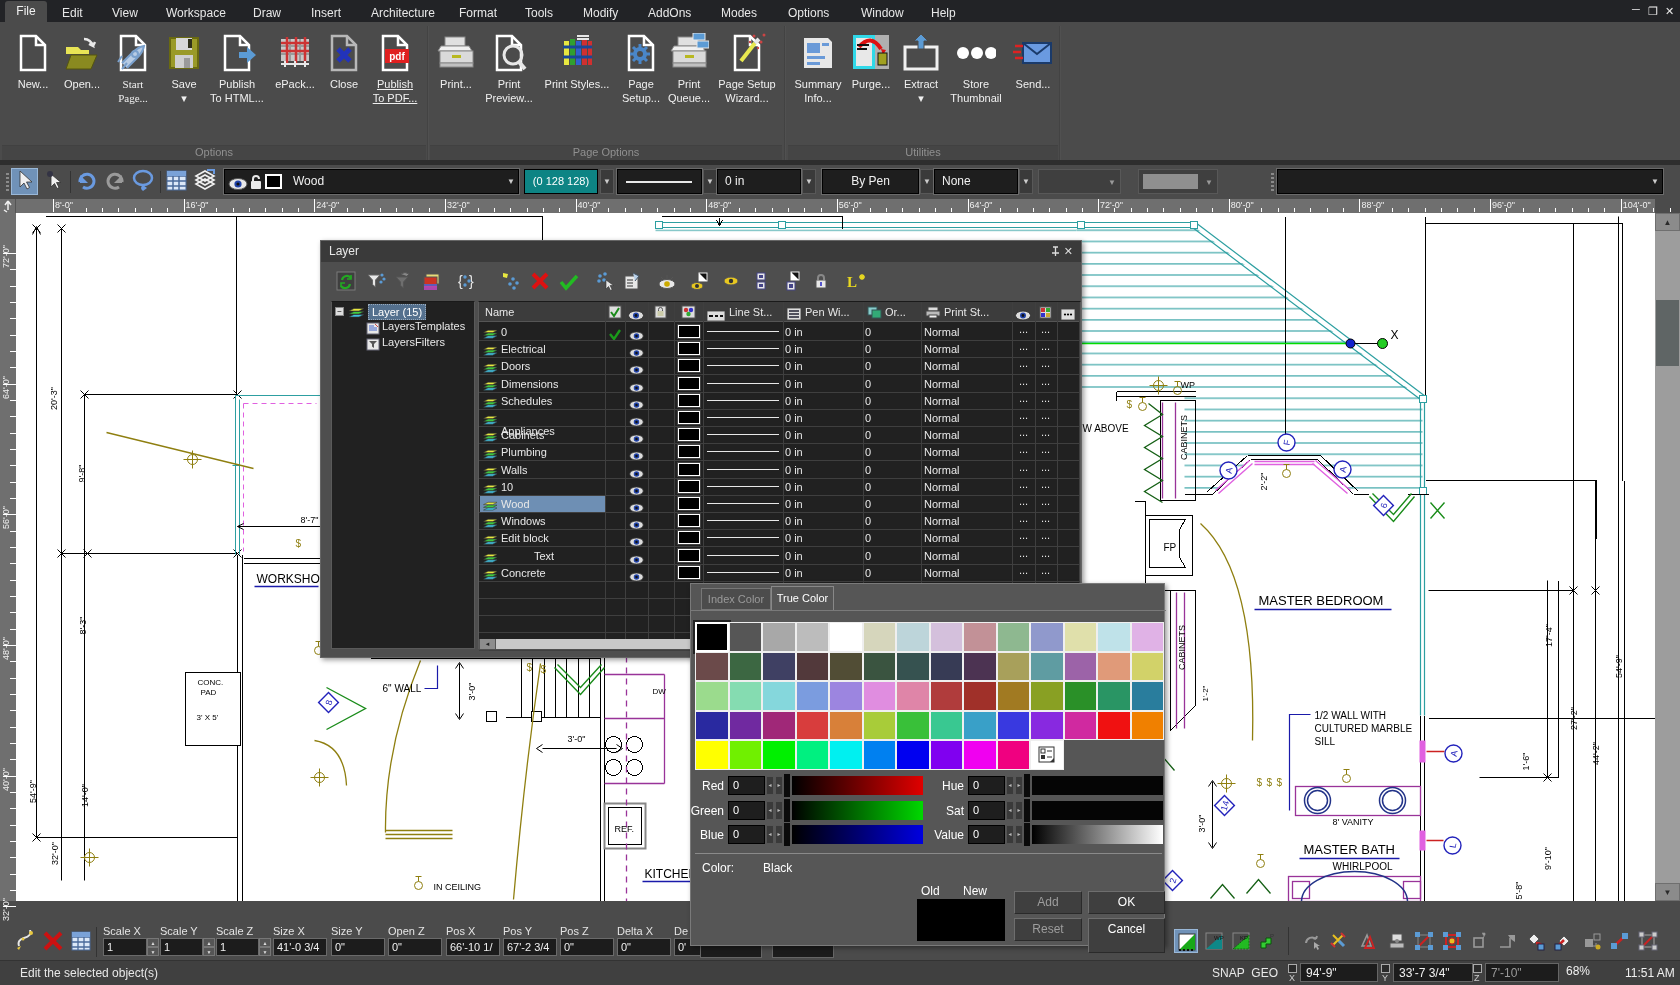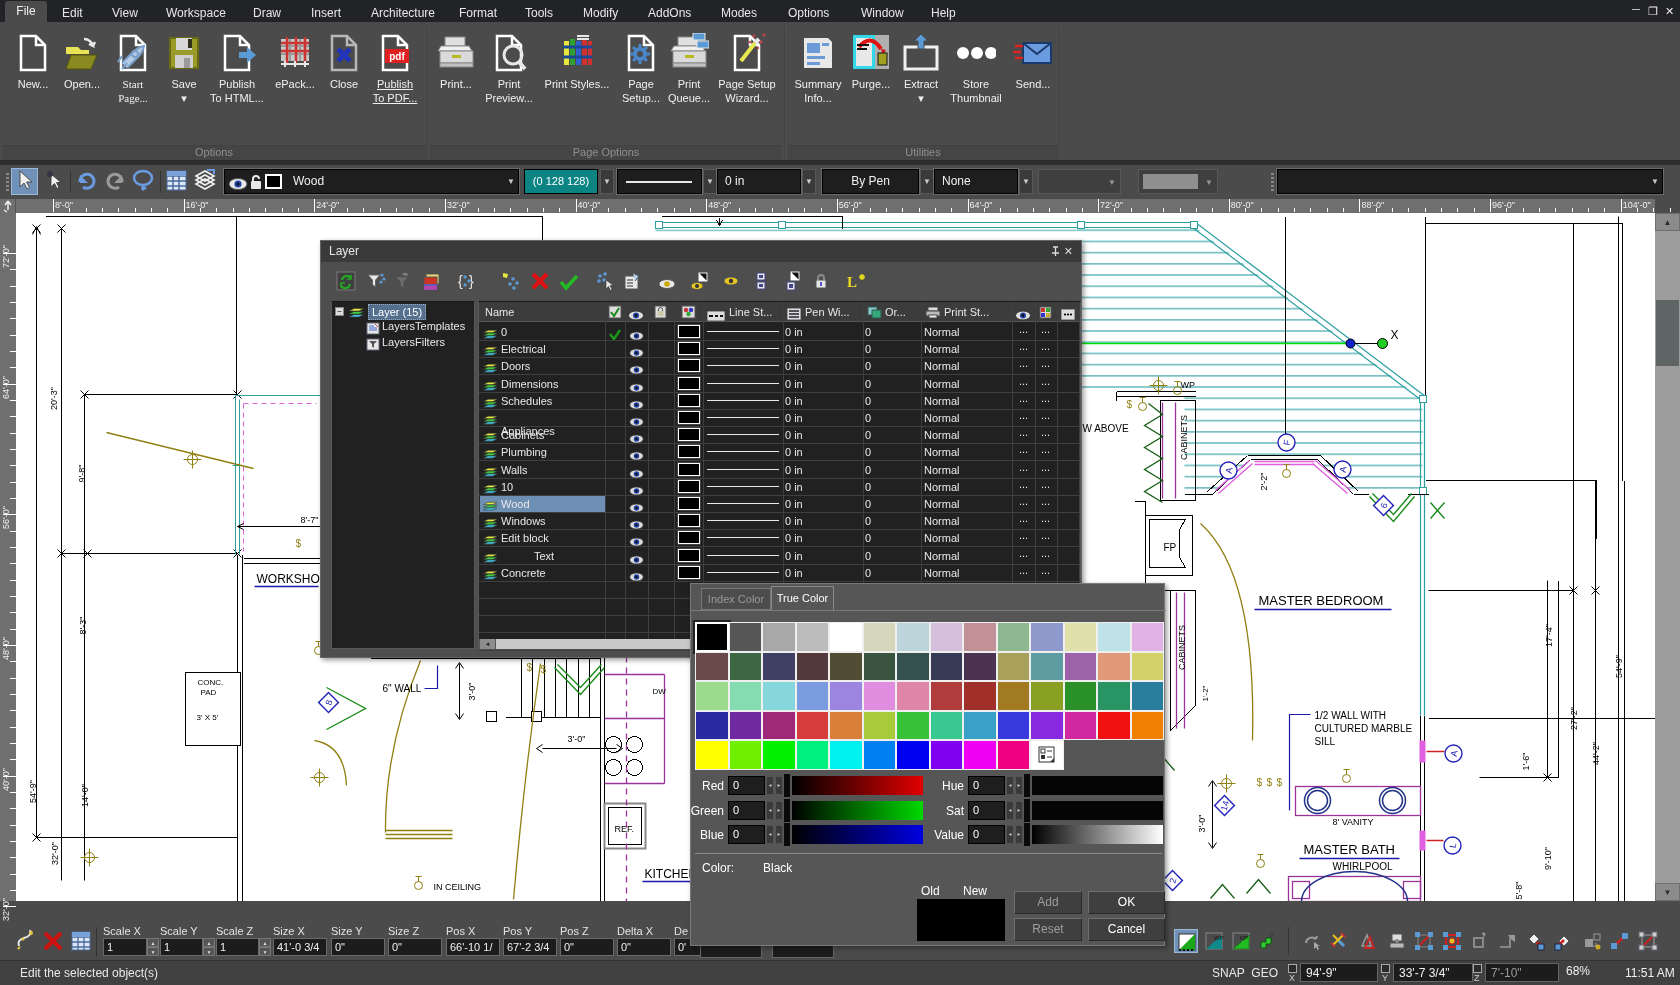--- a/index.html
+++ b/index.html
@@ -493,21 +493,21 @@
       <div class="abs" style="left:203px;top:15px;width:12px;height:9px;background:#555;border:1px solid #777;color:#ddd;font-size:5px;text-align:center;line-height:8px;">▲</div>
       <div class="abs" style="left:203px;top:24px;width:12px;height:9px;background:#555;border:1px solid #777;color:#ddd;font-size:5px;text-align:center;line-height:8px;">▼</div>
       <div class="clabel" style="left:216px;">Scale Z</div>
       <div class="cfield" style="left:216px;width:43px;">1</div>
       <div class="abs" style="left:259px;top:15px;width:12px;height:9px;background:#555;border:1px solid #777;color:#ddd;font-size:5px;text-align:center;line-height:8px;">▲</div>
       <div class="abs" style="left:259px;top:24px;width:12px;height:9px;background:#555;border:1px solid #777;color:#ddd;font-size:5px;text-align:center;line-height:8px;">▼</div>
       <div class="clabel" style="left:273px;">Size X</div>
       <div class="cfield" style="left:273px;width:54px;">41'-0 3/4</div>
       <div class="clabel" style="left:331px;">Size Y</div>
       <div class="cfield" style="left:331px;width:54px;">0"</div>
-      <div class="clabel" style="left:388px;">Size Z</div>
+      <div class="clabel" style="left:388px;">Open Z</div>
       <div class="cfield" style="left:388px;width:54px;">0"</div>
       <div class="clabel" style="left:446px;">Pos X</div>
       <div class="cfield" style="left:446px;width:54px;">66'-10 1/</div>
       <div class="clabel" style="left:503px;">Pos Y</div>
       <div class="cfield" style="left:503px;width:54px;">67'-2 3/4</div>
       <div class="clabel" style="left:560px;">Pos Z</div>
       <div class="cfield" style="left:560px;width:54px;">0"</div>
       <div class="clabel" style="left:617px;">Delta X</div>
       <div class="cfield" style="left:617px;width:54px;">0"</div>
       <div class="clabel" style="left:674px;">De</div>
@@ -1551,14 +1551,14 @@
       <div class="abs" style="left:341px;top:241px;width:131px;height:19px;background:linear-gradient(to right,#000,#fff);"></div>
 <div class="abs" style="left:4px;top:269px;width:467px;height:1px;background:#8a8a8a;"></div>
 <div class="abs" style="left:11px;top:277px;color:#fff;font-size:12px;">Color:</div>
 <div class="abs" style="left:72px;top:277px;color:#fff;font-size:12px;">Black</div>
 <div class="abs" style="left:230px;top:300px;color:#fff;font-size:12px;">Old</div>
 <div class="abs" style="left:272px;top:300px;color:#fff;font-size:12px;">New</div>
 <div class="abs" style="left:226px;top:315px;width:88px;height:42px;background:#000;"></div>
 <div class="btn" style="left:323px;top:307px;width:68px;height:23px;color:#9d9d9d;line-height:21px;">Add</div>
 <div class="btn" style="left:397px;top:307px;width:77px;height:23px;color:#fff;line-height:21px;">OK</div>
 <div class="btn" style="left:323px;top:334px;width:68px;height:23px;color:#9d9d9d;line-height:21px;">Reset</div>
-<div class="btn" style="left:397px;top:334px;width:77px;height:23px;color:#fff;line-height:21px;">Cancel</div>
+<div class="btn" style="left:397px;top:334px;width:77px;height:35px;color:#fff;line-height:21px;">Cancel</div>
 </div>
 </div>
 </body></html>

